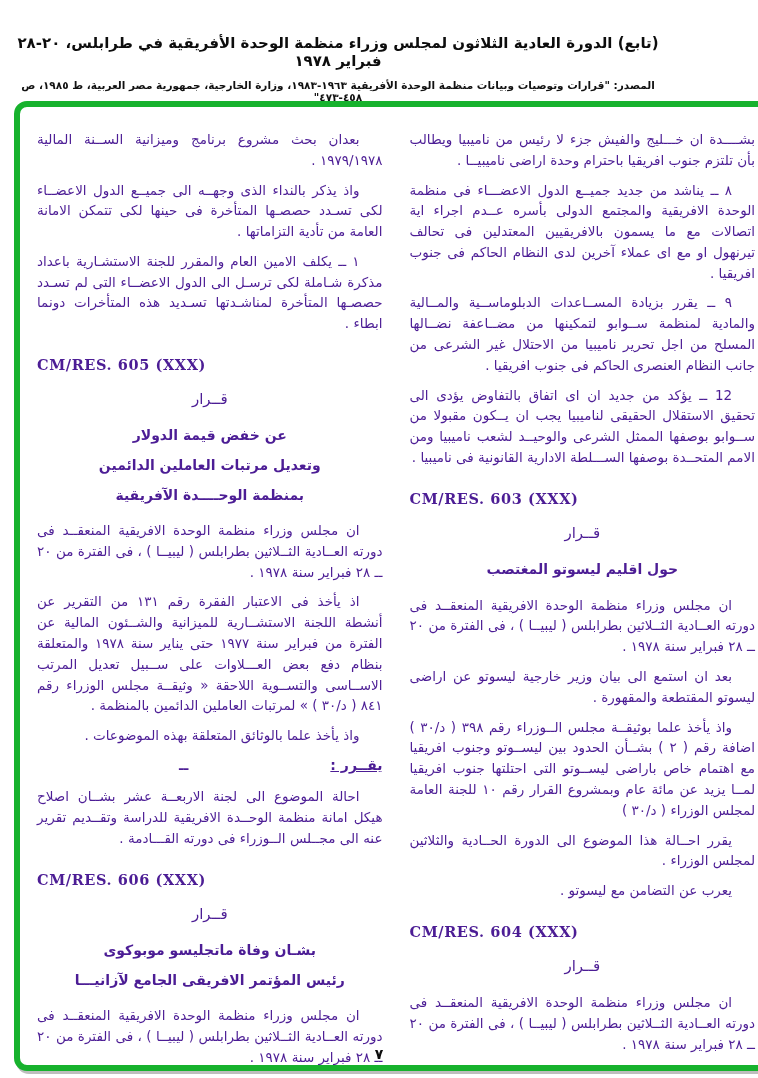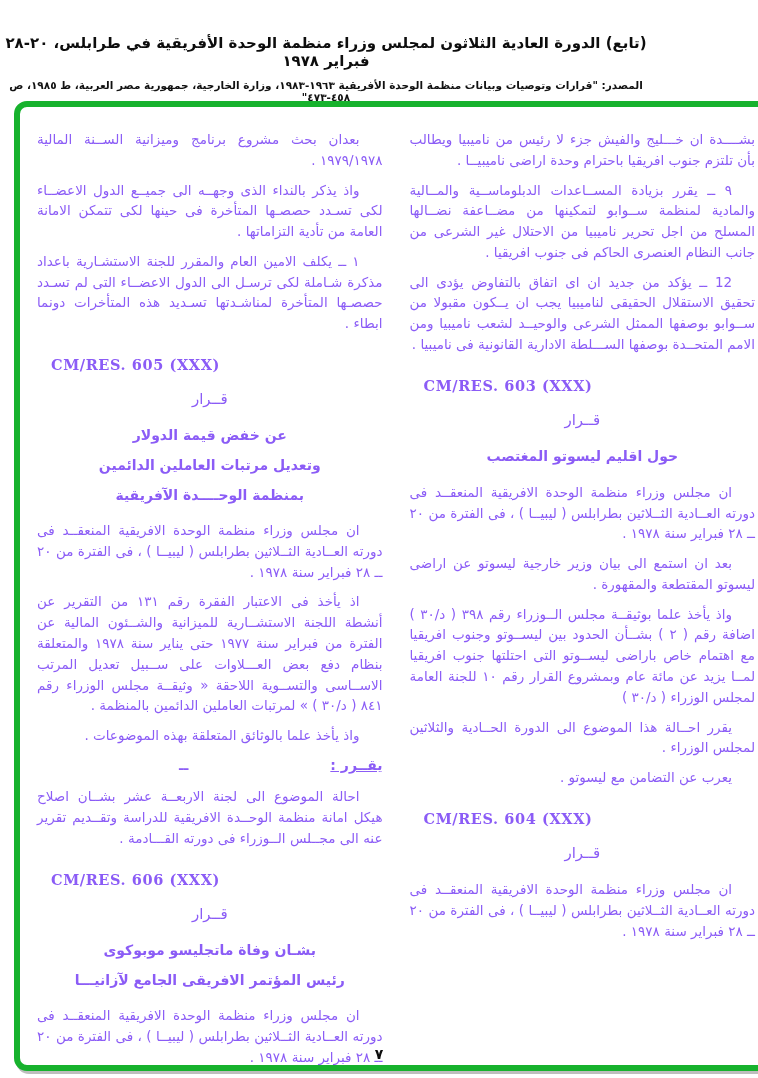--- a/index.html
+++ b/index.html
@@ -1,44 +1,44 @@
 <!DOCTYPE html>
 <html lang="ar"><head>
 <meta charset="utf-8">
 <style>
   html,body{margin:0;padding:0;}
   body{
     width:758px;height:1078px;position:relative;overflow:hidden;
     background:#ffffff;color:#121212;
     font-family:"DejaVu Sans", sans-serif;
   }
-  .header{position:absolute;top:0;left:0;width:652px;direction:rtl;}
+  .header{position:absolute;top:0;left:12px;width:652px;direction:rtl;}
   .header-title{
     margin-top:34px;text-align:center;font-weight:bold;font-size:15px;
     letter-spacing:0;color:#0d0d0d;
   }
   .header-source{
     margin-top:9px;text-align:center;font-weight:bold;font-size:10.5px;color:#111;
   }
   .frame{
     position:absolute;left:14px;top:101px;width:718px;height:926px;
     border:6px solid #17b22d;border-radius:13px;
     box-shadow:2px 3px 0 rgba(110,110,110,.45);
     background:#fff;overflow:hidden;
     padding:22px 17px 10px 17px;box-sizing:content-box;
   }
   .cols{display:flex;direction:rtl;gap:27px;height:100%;}
-  .col{flex:1 1 0;direction:rtl;font-size:13.5px;line-height:1.54;color:#8b5cf6;}
+  .col{flex:1 1 0;direction:rtl;font-size:13.5px;line-height:1.54;color:#4c1d95;}
   .blk{margin:0 0 9px 0;}
   .p{text-align:justify;text-indent:1.7em;}
   .pc{text-align:justify;text-indent:0;}
   .res{
     direction:ltr;text-align:left;font-family:"DejaVu Serif", serif;
     font-size:14.5px;font-weight:600;letter-spacing:.6px;
-    margin:20px 0 10px 14px;text-indent:0;
+    margin:20px 0 10px 0;text-indent:0;
   }
   .title{text-align:center;font-weight:normal;font-size:15px;margin:12px 0 14px 0;}
   .sub{text-align:center;font-weight:bold;font-size:14px;margin:8px 0 7px 0;}
   .sub + .p, .sub + .pc{margin-top:14px;}
   .decides{
     display:flex;direction:rtl;align-items:center;margin:4px 0 10px 0;
   }
   .dec-label{font-weight:bold;text-decoration:underline;font-size:14px;}
   .dec-dash{flex:1;text-align:center;font-weight:bold;}
   .footer{
@@ -51,20 +51,21 @@
 
 <div class="header">
   <div class="header-title">(تابع) الدورة العادية الثلاثون لمجلس وزراء منظمة الوحدة الأفريقية في طرابلس، ٢٠-٢٨ فبراير ١٩٧٨</div>
   <div class="header-source">المصدر: "قرارات وتوصيات وبيانات منظمة الوحدة الأفريقية ١٩٦٣-١٩٨٣، وزارة الخارجية، جمهورية مصر العربية، ط ١٩٨٥، ص ٤٥٨-٤٧٣"</div>
 </div>
 
 <div class="frame">
   <div class="cols">
     <div class="col">
         <div class="blk pc">بشــــدة ان خـــليج والفيش جزء لا رئيس من ناميبيا ويطالب بأن تلتزم جنوب افريقيا باحترام وحدة اراضى ناميبيــا .</div>
+        <div class="blk p">٨ ــ يناشد من جديد جميــع الدول الاعضـــاء فى منظمة الوحدة الافريقية والمجتمع الدولى بأسره عــدم اجراء اية اتصالات مع ما يسمون بالافريقيين المعتدلين فى تحالف تيرنهول او مع اى عملاء آخرين لدى النظام الحاكم فى جنوب افريقيا .</div>
         <div class="blk p">٩ ــ يقرر بزيادة المســاعدات الدبلوماســية والمــالية والمادية لمنظمة ســوابو لتمكينها من مضــاعفة نضــالها المسلح من اجل تحرير ناميبيا من الاحتلال غير الشرعى من جانب النظام العنصرى الحاكم فى جنوب افريقيا .</div>
         <div class="blk p">12 ــ يؤكد من جديد ان اى اتفاق بالتفاوض يؤدى الى تحقيق الاستقلال الحقيقى لناميبيا يجب ان يــكون مقبولا من ســوابو بوصفها الممثل الشرعى والوحيــد لشعب ناميبيا ومن الامم المتحــدة بوصفها الســـلطة الادارية القانونية فى ناميبيا .</div>
         <div class="blk res">CM/RES. 603 (XXX)</div>
         <div class="blk title">قــرار</div>
         <div class="blk sub">حول اقليم ليسوتو المغتصب</div>
         <div class="blk p">ان مجلس وزراء منظمة الوحدة الافريقية المنعقــد فى دورته العــادية الثــلاثين بطرابلس ( ليبيــا ) ، فى الفترة من ٢٠ ــ ٢٨ فبراير سنة ١٩٧٨ .</div>
         <div class="blk p">بعد ان استمع الى بيان وزير خارجية ليسوتو عن اراضى ليسوتو المقتطعة والمقهورة .</div>
         <div class="blk p">واذ يأخذ علما بوثيقــة مجلس الــوزراء رقم ٣٩٨ ( د/٣٠ ) اضافة رقم ( ٢ ) بشــأن الحدود بين ليســوتو وجنوب افريقيا مع اهتمام خاص باراضى ليســوتو التى احتلتها جنوب افريقيا لمــا يزيد عن مائة عام وبمشروع القرار رقم ١٠ للجنة العامة لمجلس الوزراء ( د/٣٠ )</div>
         <div class="blk p">يقرر احــالة هذا الموضوع الى الدورة الحــادية والثلاثين لمجلس الوزراء .</div>
         <div class="blk p">يعرب عن التضامن مع ليسوتو .</div>

